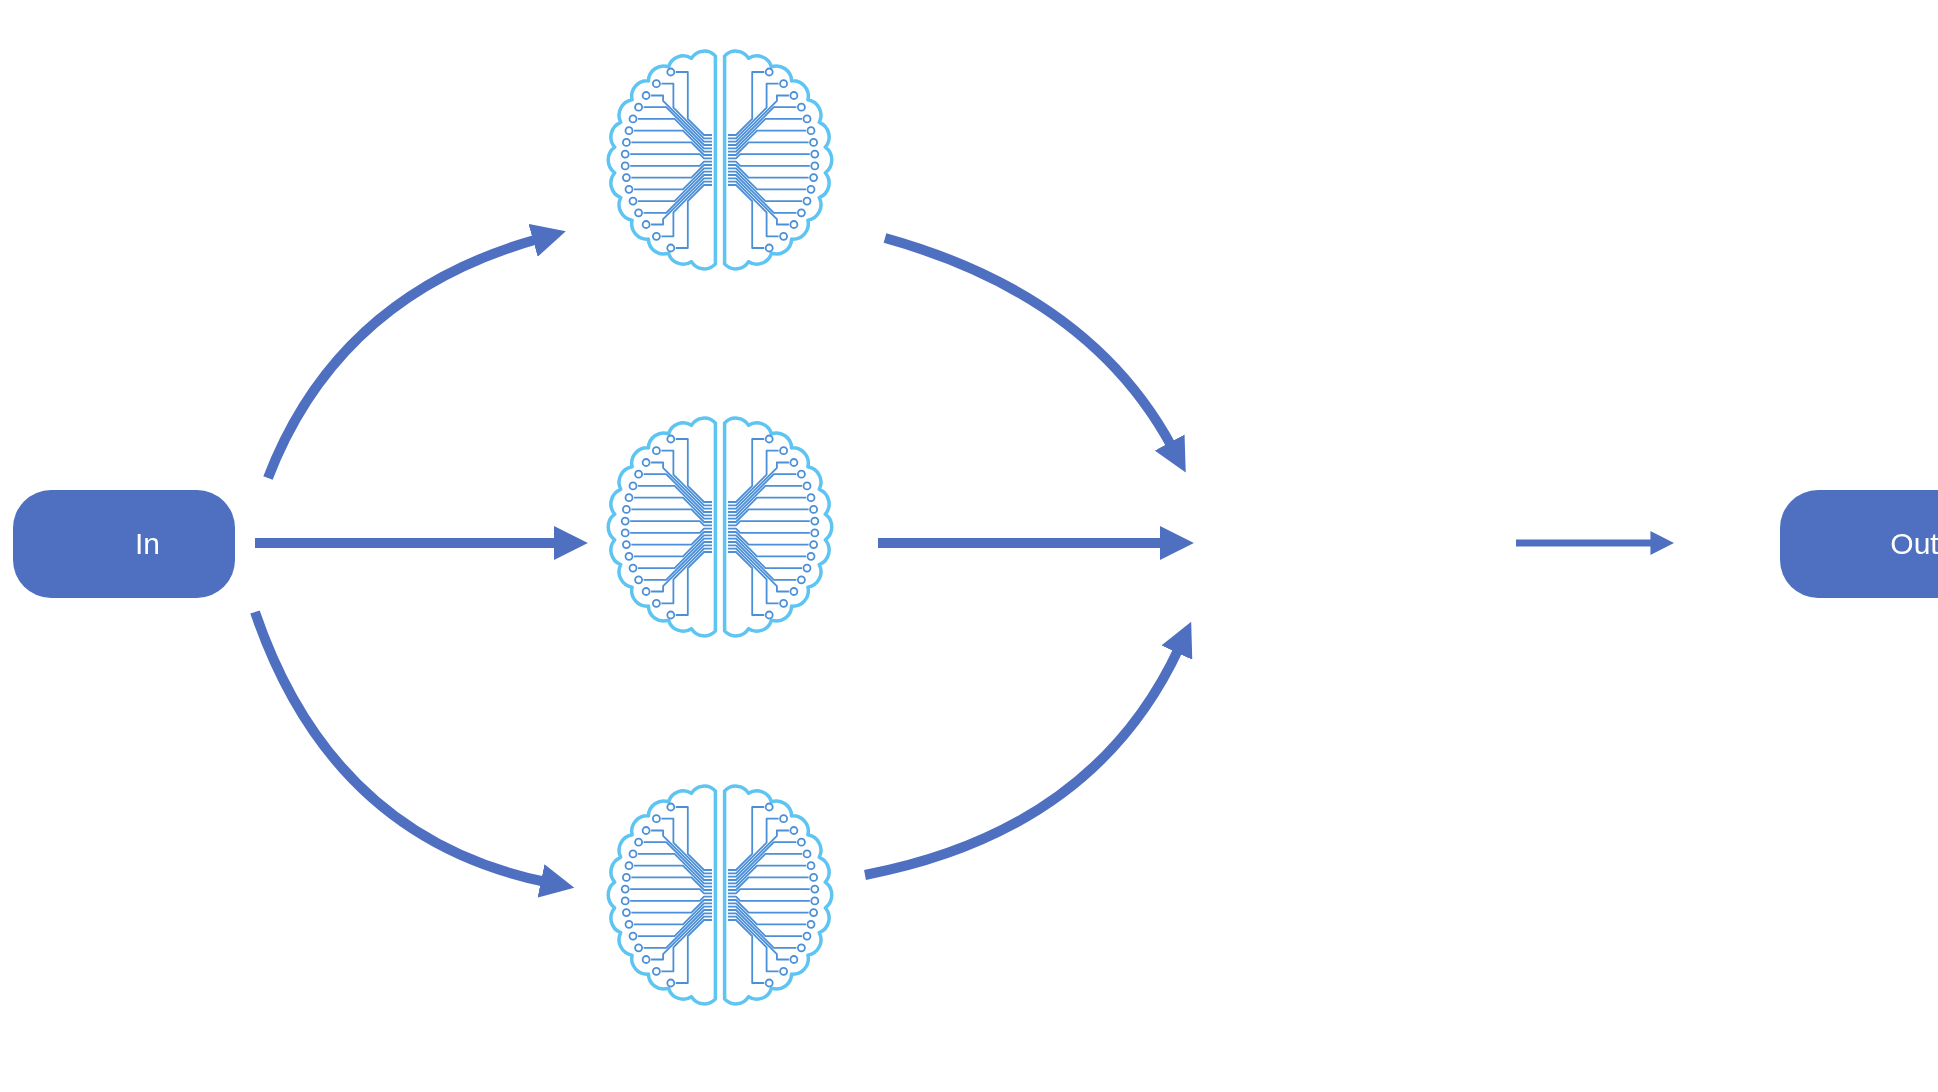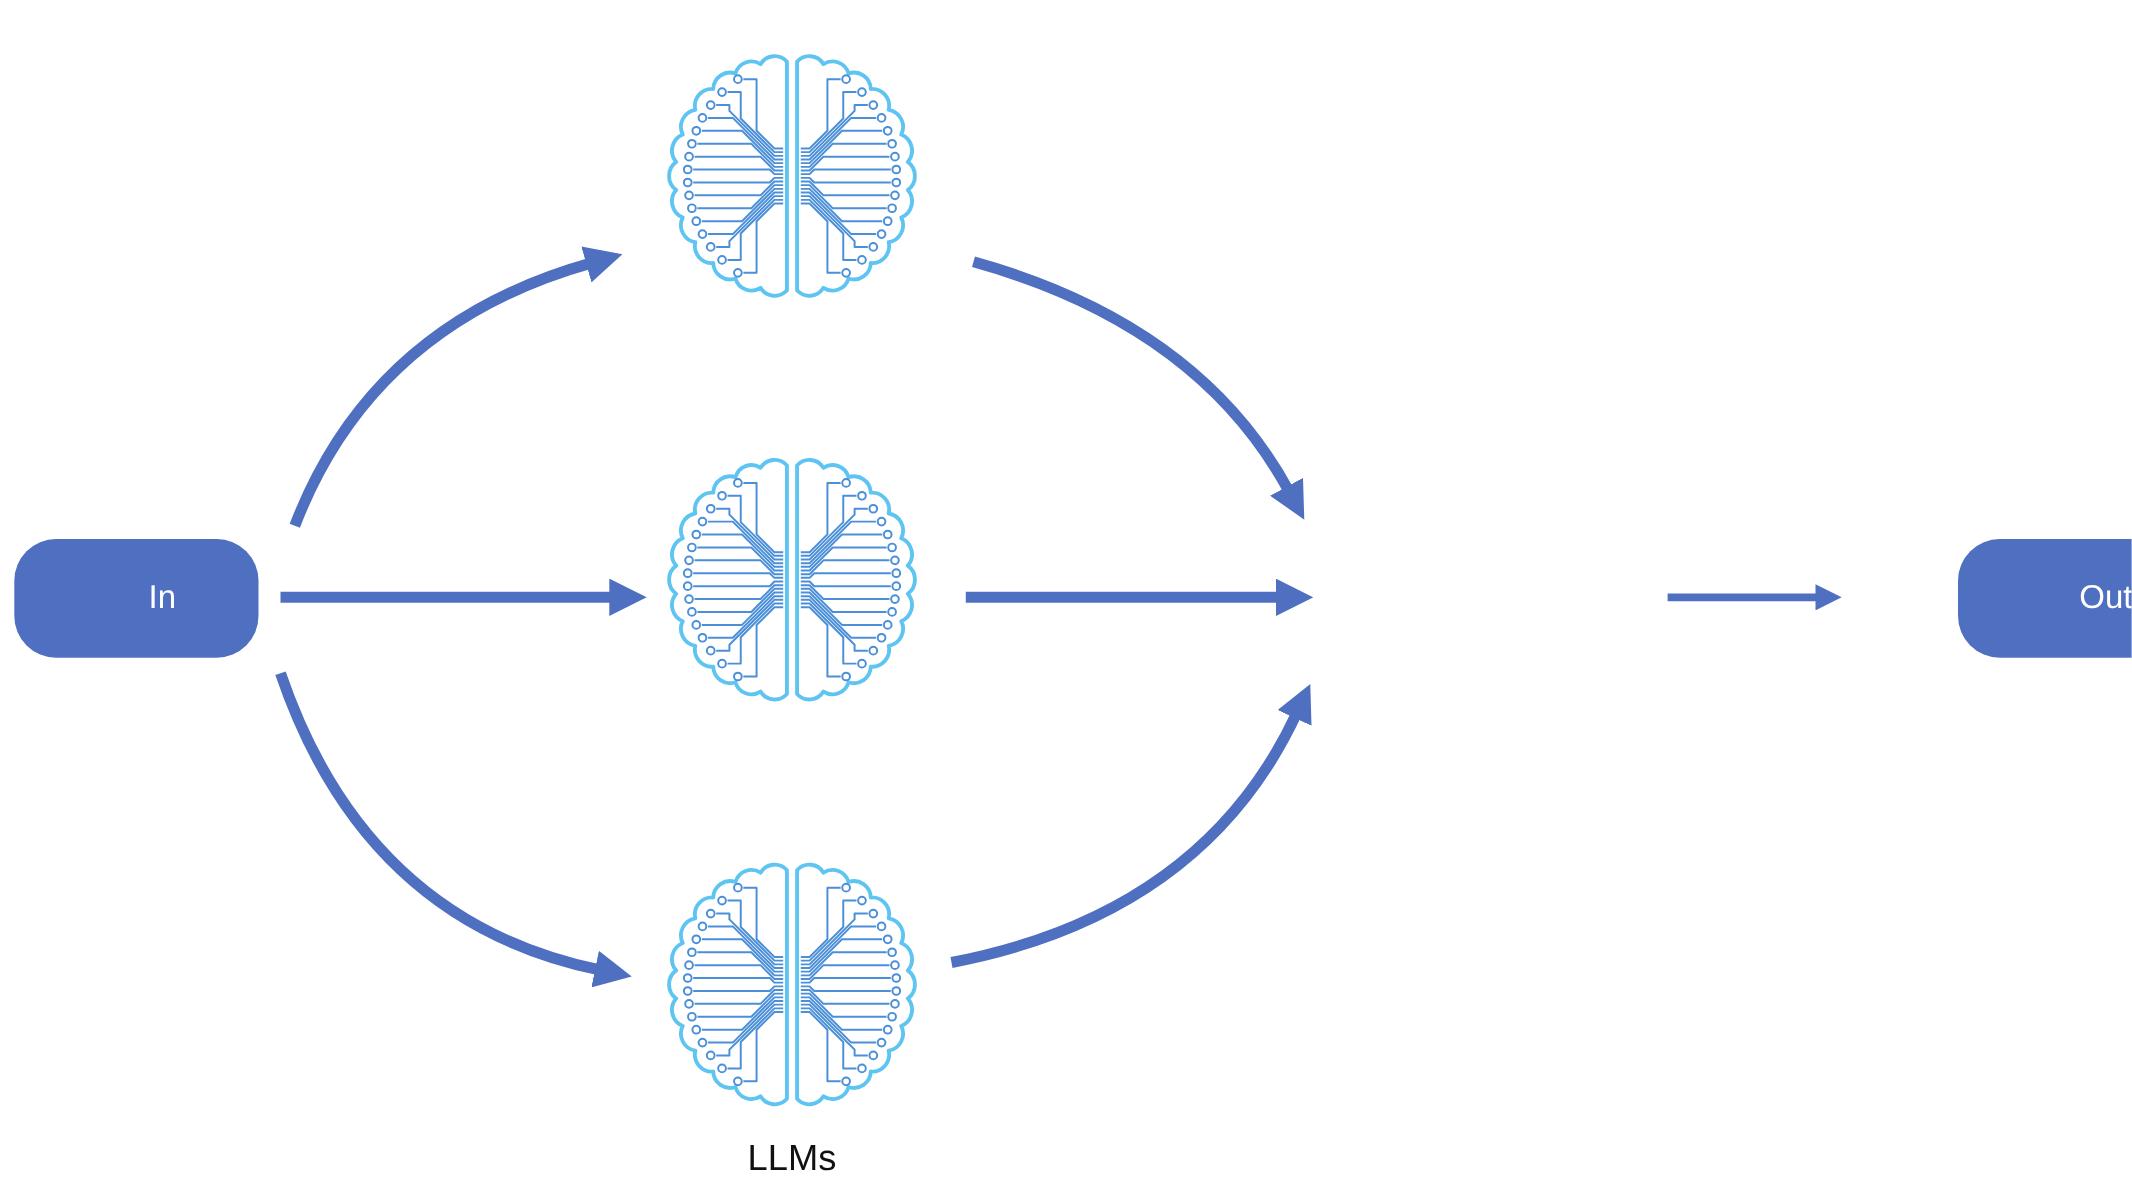--- a/index.html
+++ b/index.html
@@ -141,15 +141,14 @@
     </svg>
   <svg class="brain brain-3" viewBox="0 0 240 236">
       <use href="#brain-symbol"></use>
     </svg>
 
 
   <div class="node pill node-out">
     <span>Out</span>
   </div>
 
-  <div class="caption">LLMs</div>
 
 </div>
 
 </body></html>

